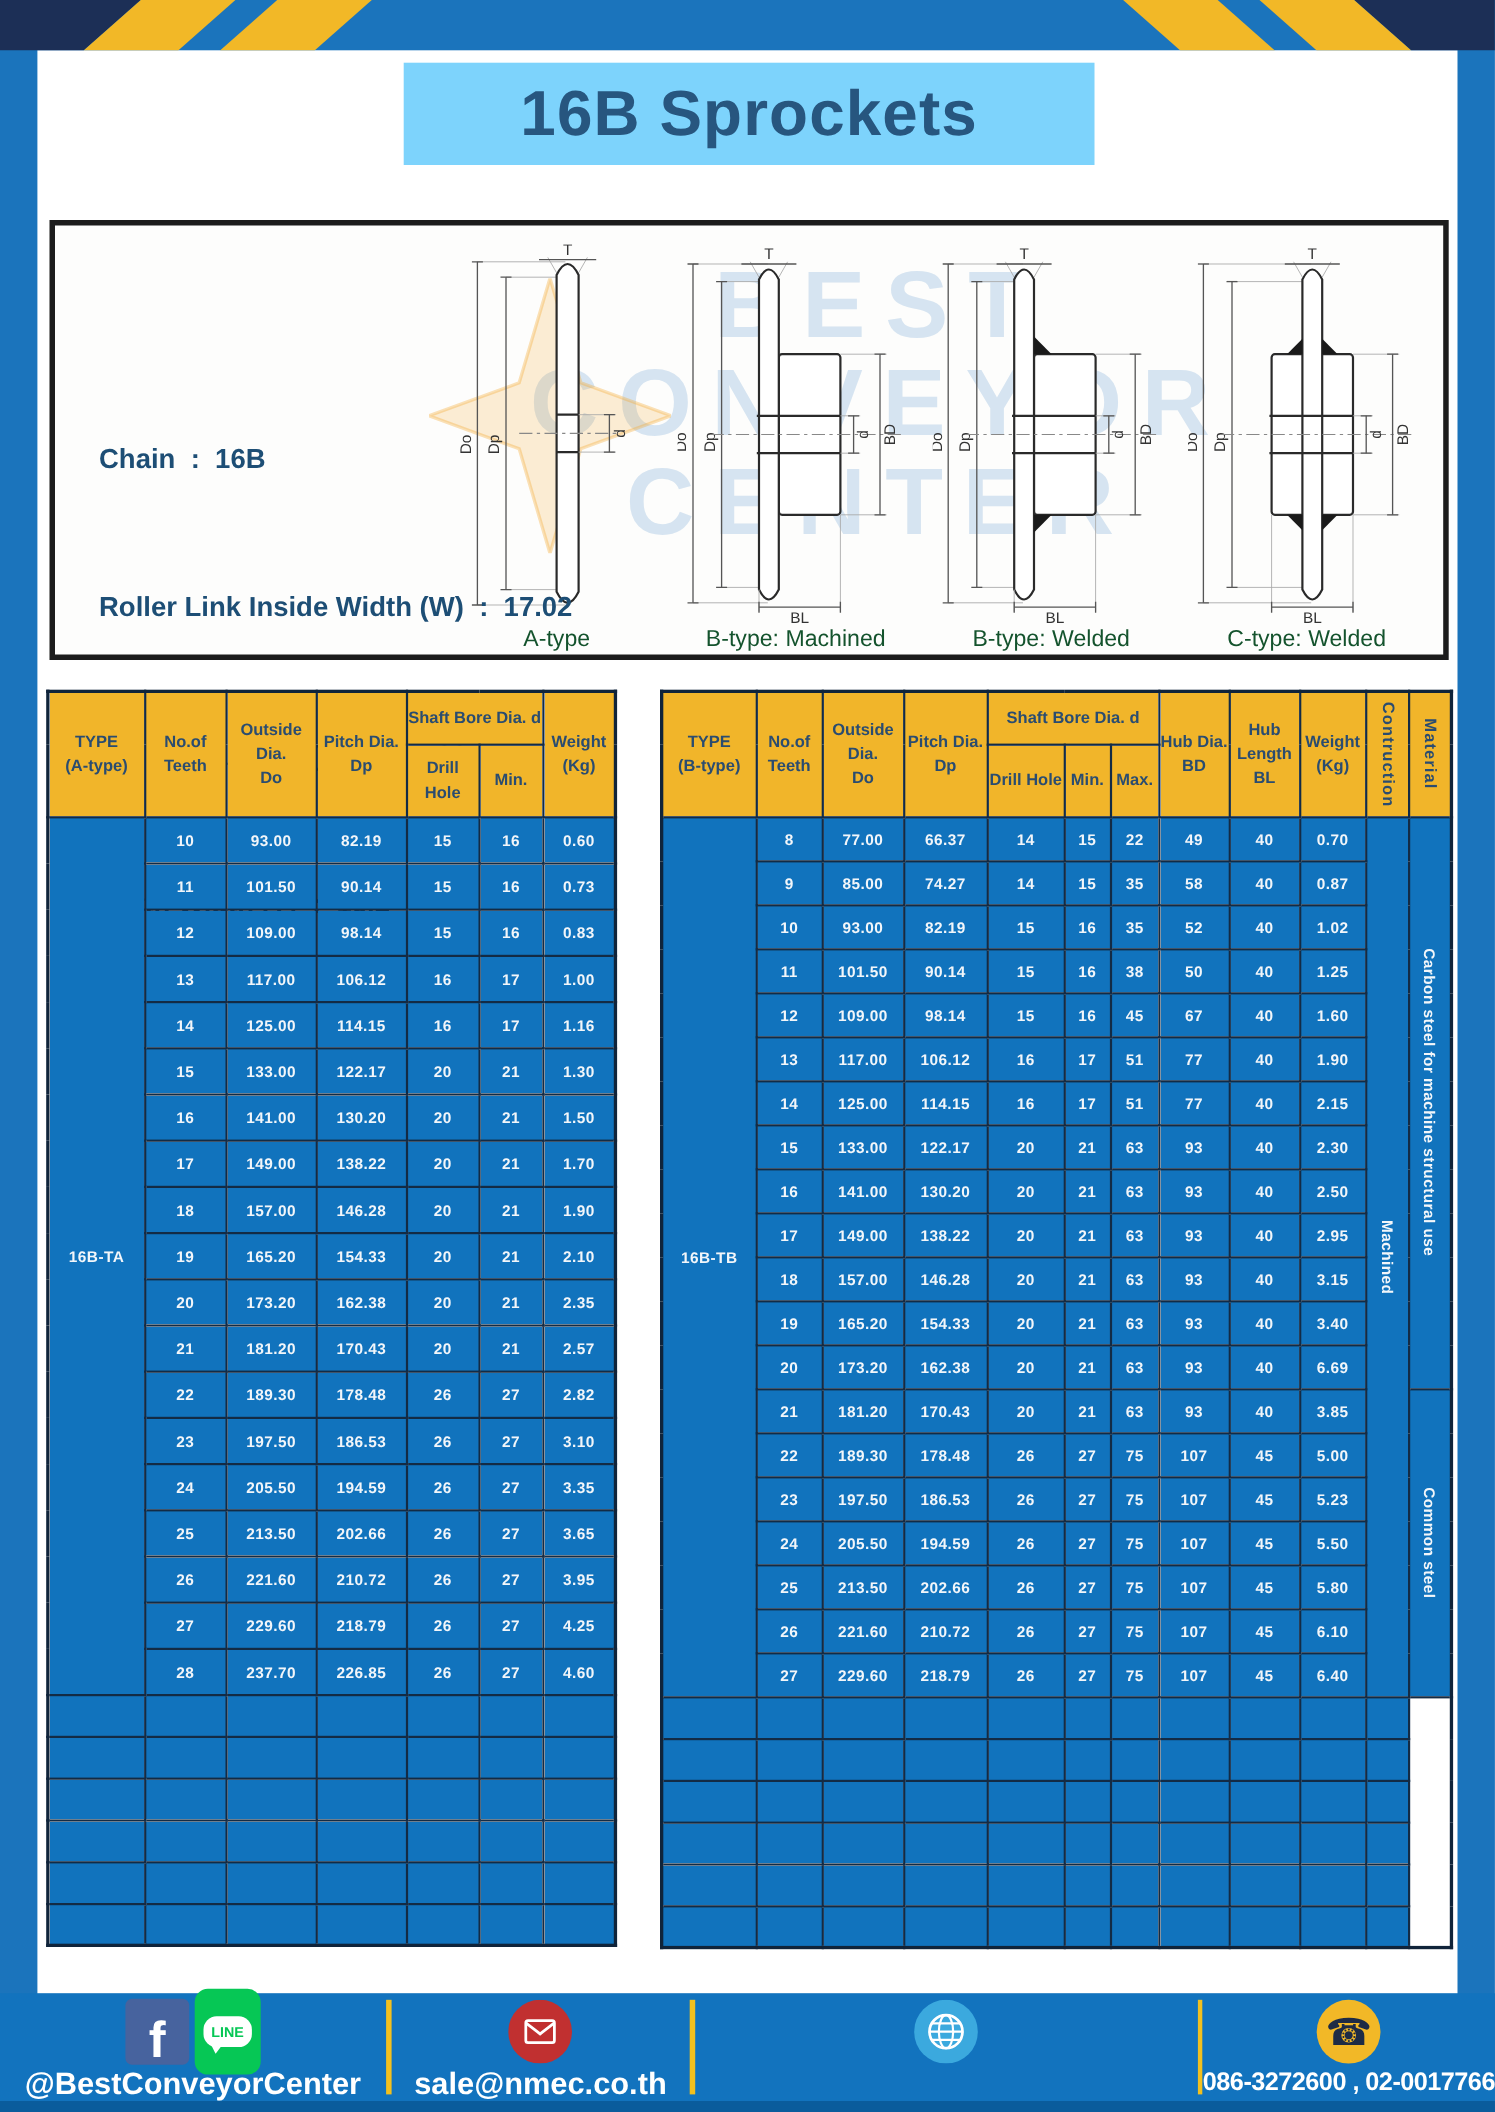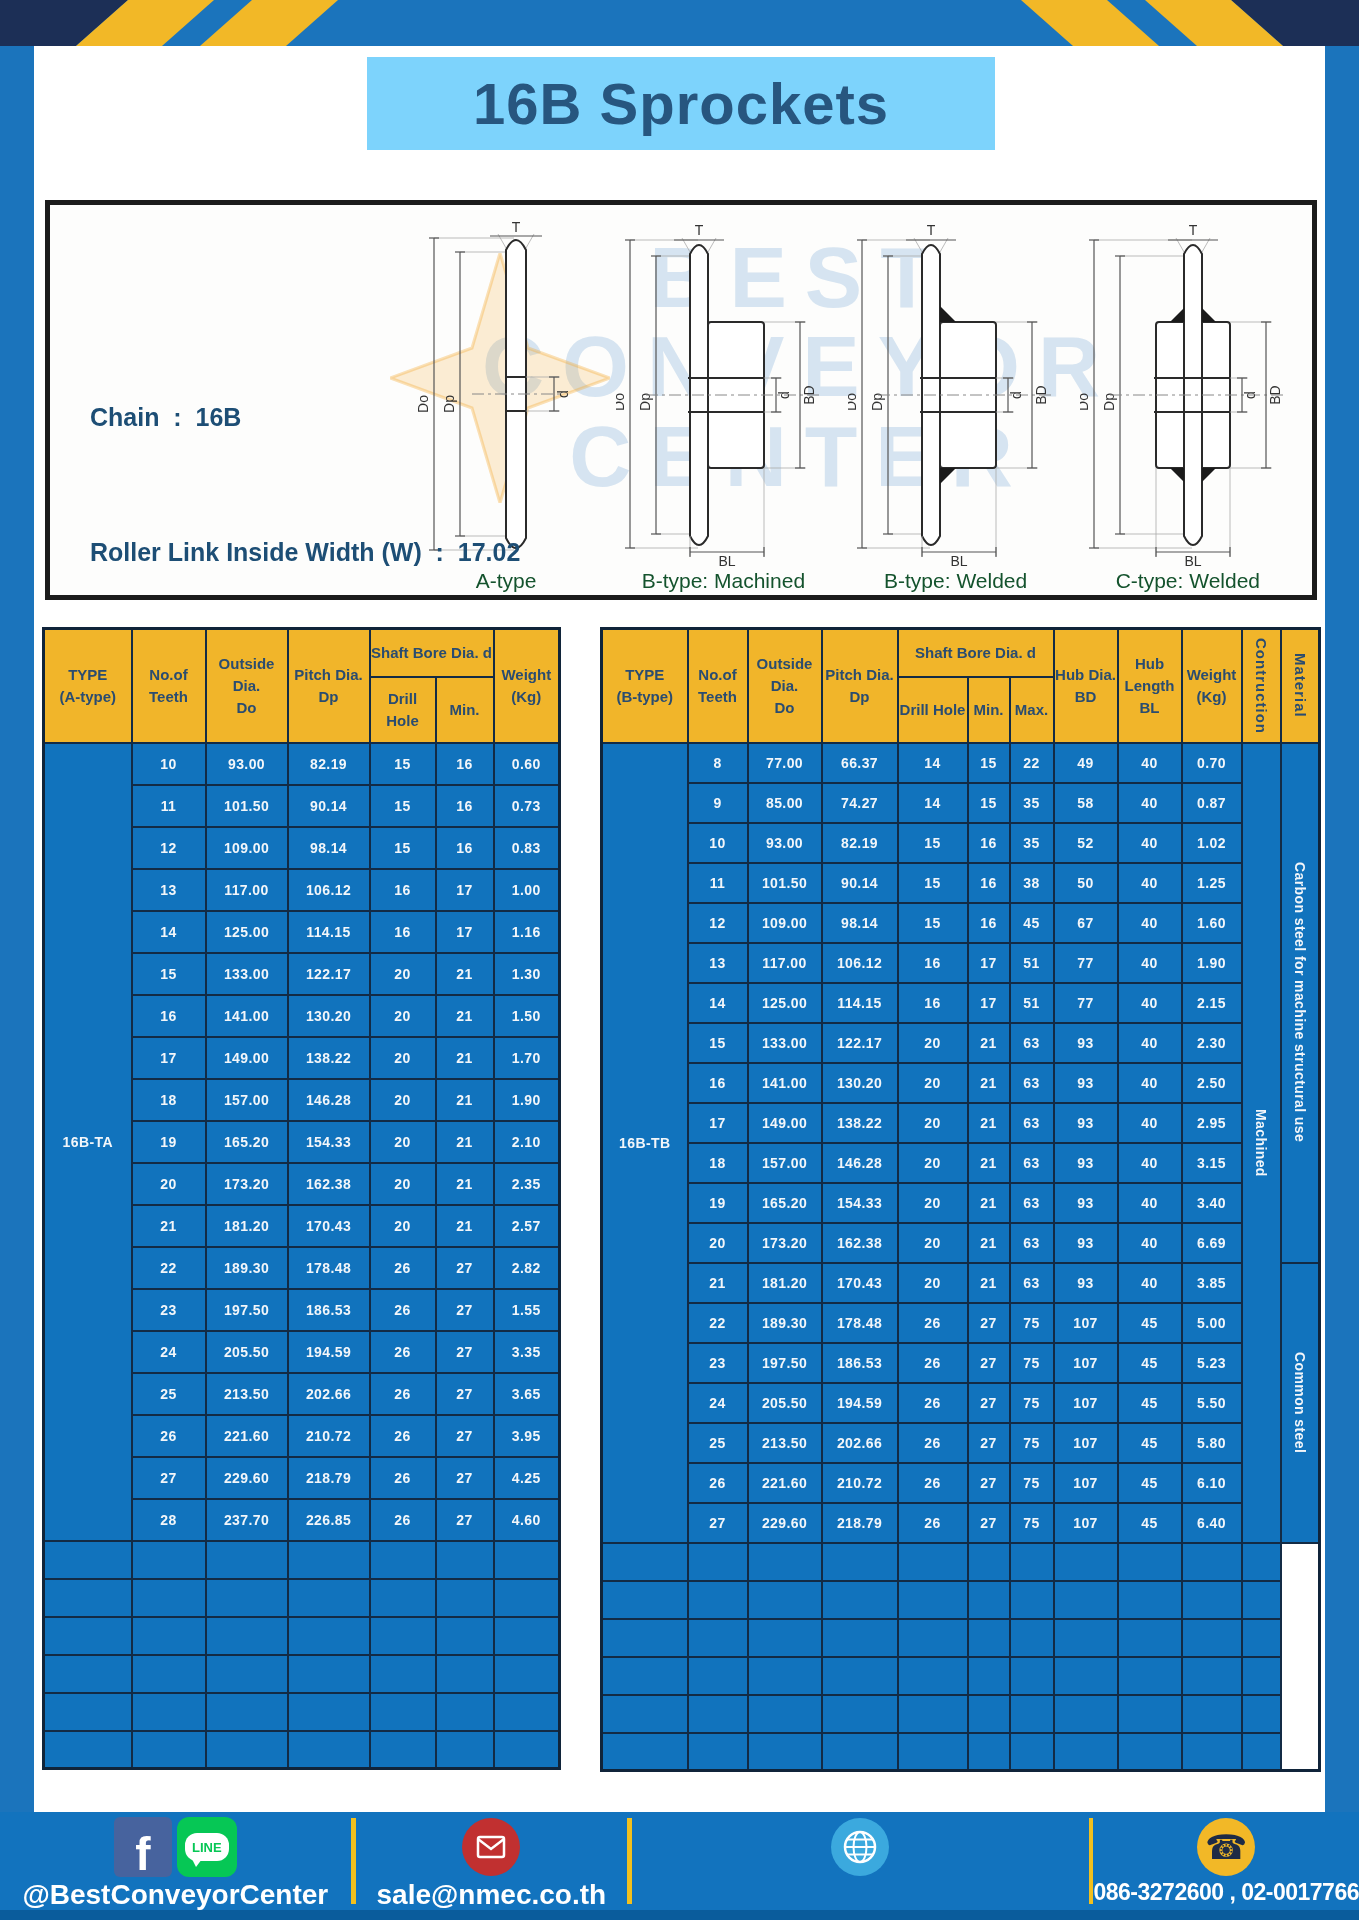--- a/index.html
+++ b/index.html
@@ -59,21 +59,21 @@
   .footer{position:absolute;left:0;top:1812px;width:1359px;height:108px;background:#1273BE;z-index:4;
           display:flex;align-items:stretch;}
   .footer-strip{position:absolute;left:0;bottom:0;width:100%;height:10px;background:#0A5C9C;}
   .fsec{display:flex;flex-direction:column;align-items:center;justify-content:flex-start;padding-top:5px;}
   .fsep{width:5px;background:#F2C01E;margin:6px 0 16px 0;}
   .ficons{height:60px;display:flex;align-items:center;gap:5px;}
   .ftext{color:#ffffff;font-weight:bold;font-size:28px;margin-top:2px;white-space:nowrap;}
   .ftext.small{font-size:23px;letter-spacing:-0.5px;}
   .fb-tile{width:58px;height:60px;background:#47639E;border-radius:6px;color:#fff;font-weight:bold;
            font-size:46px;display:flex;align-items:flex-end;justify-content:center;line-height:0.95;}
-  .line-tile{width:60px;height:60px;background:#06C755;border-radius:12px;display:flex;
+  .line-tile{width:60px;height:78px;background:#06C755;border-radius:12px;display:flex;
              align-items:center;justify-content:center;}
   .line-bubble{width:44px;height:28px;background:#ffffff;border-radius:12px;display:flex;
                align-items:center;justify-content:center;color:#06C755;font-weight:bold;font-size:13px;
                position:relative;}
   .line-bubble:after{content:"";position:absolute;left:7px;bottom:-6px;width:0;height:0;
                border-left:4px solid transparent;border-right:6px solid transparent;border-top:8px solid #ffffff;}
   .circle-icon{width:58px;height:58px;border-radius:50%;display:flex;align-items:center;justify-content:center;}
   .phone-circle{background:#F2B827;color:#1E2B45;font-size:34px;}
 </style>
 </head>
@@ -426,21 +426,21 @@
         <td>26</td>
         <td>27</td>
         <td>2.82</td>
       </tr>
       <tr>
         <td>23</td>
         <td>197.50</td>
         <td>186.53</td>
         <td>26</td>
         <td>27</td>
-        <td>1.55</td>
+        <td>3.10</td>
       </tr>
       <tr>
         <td>24</td>
         <td>205.50</td>
         <td>194.59</td>
         <td>26</td>
         <td>27</td>
         <td>3.35</td>
       </tr>
       <tr>

